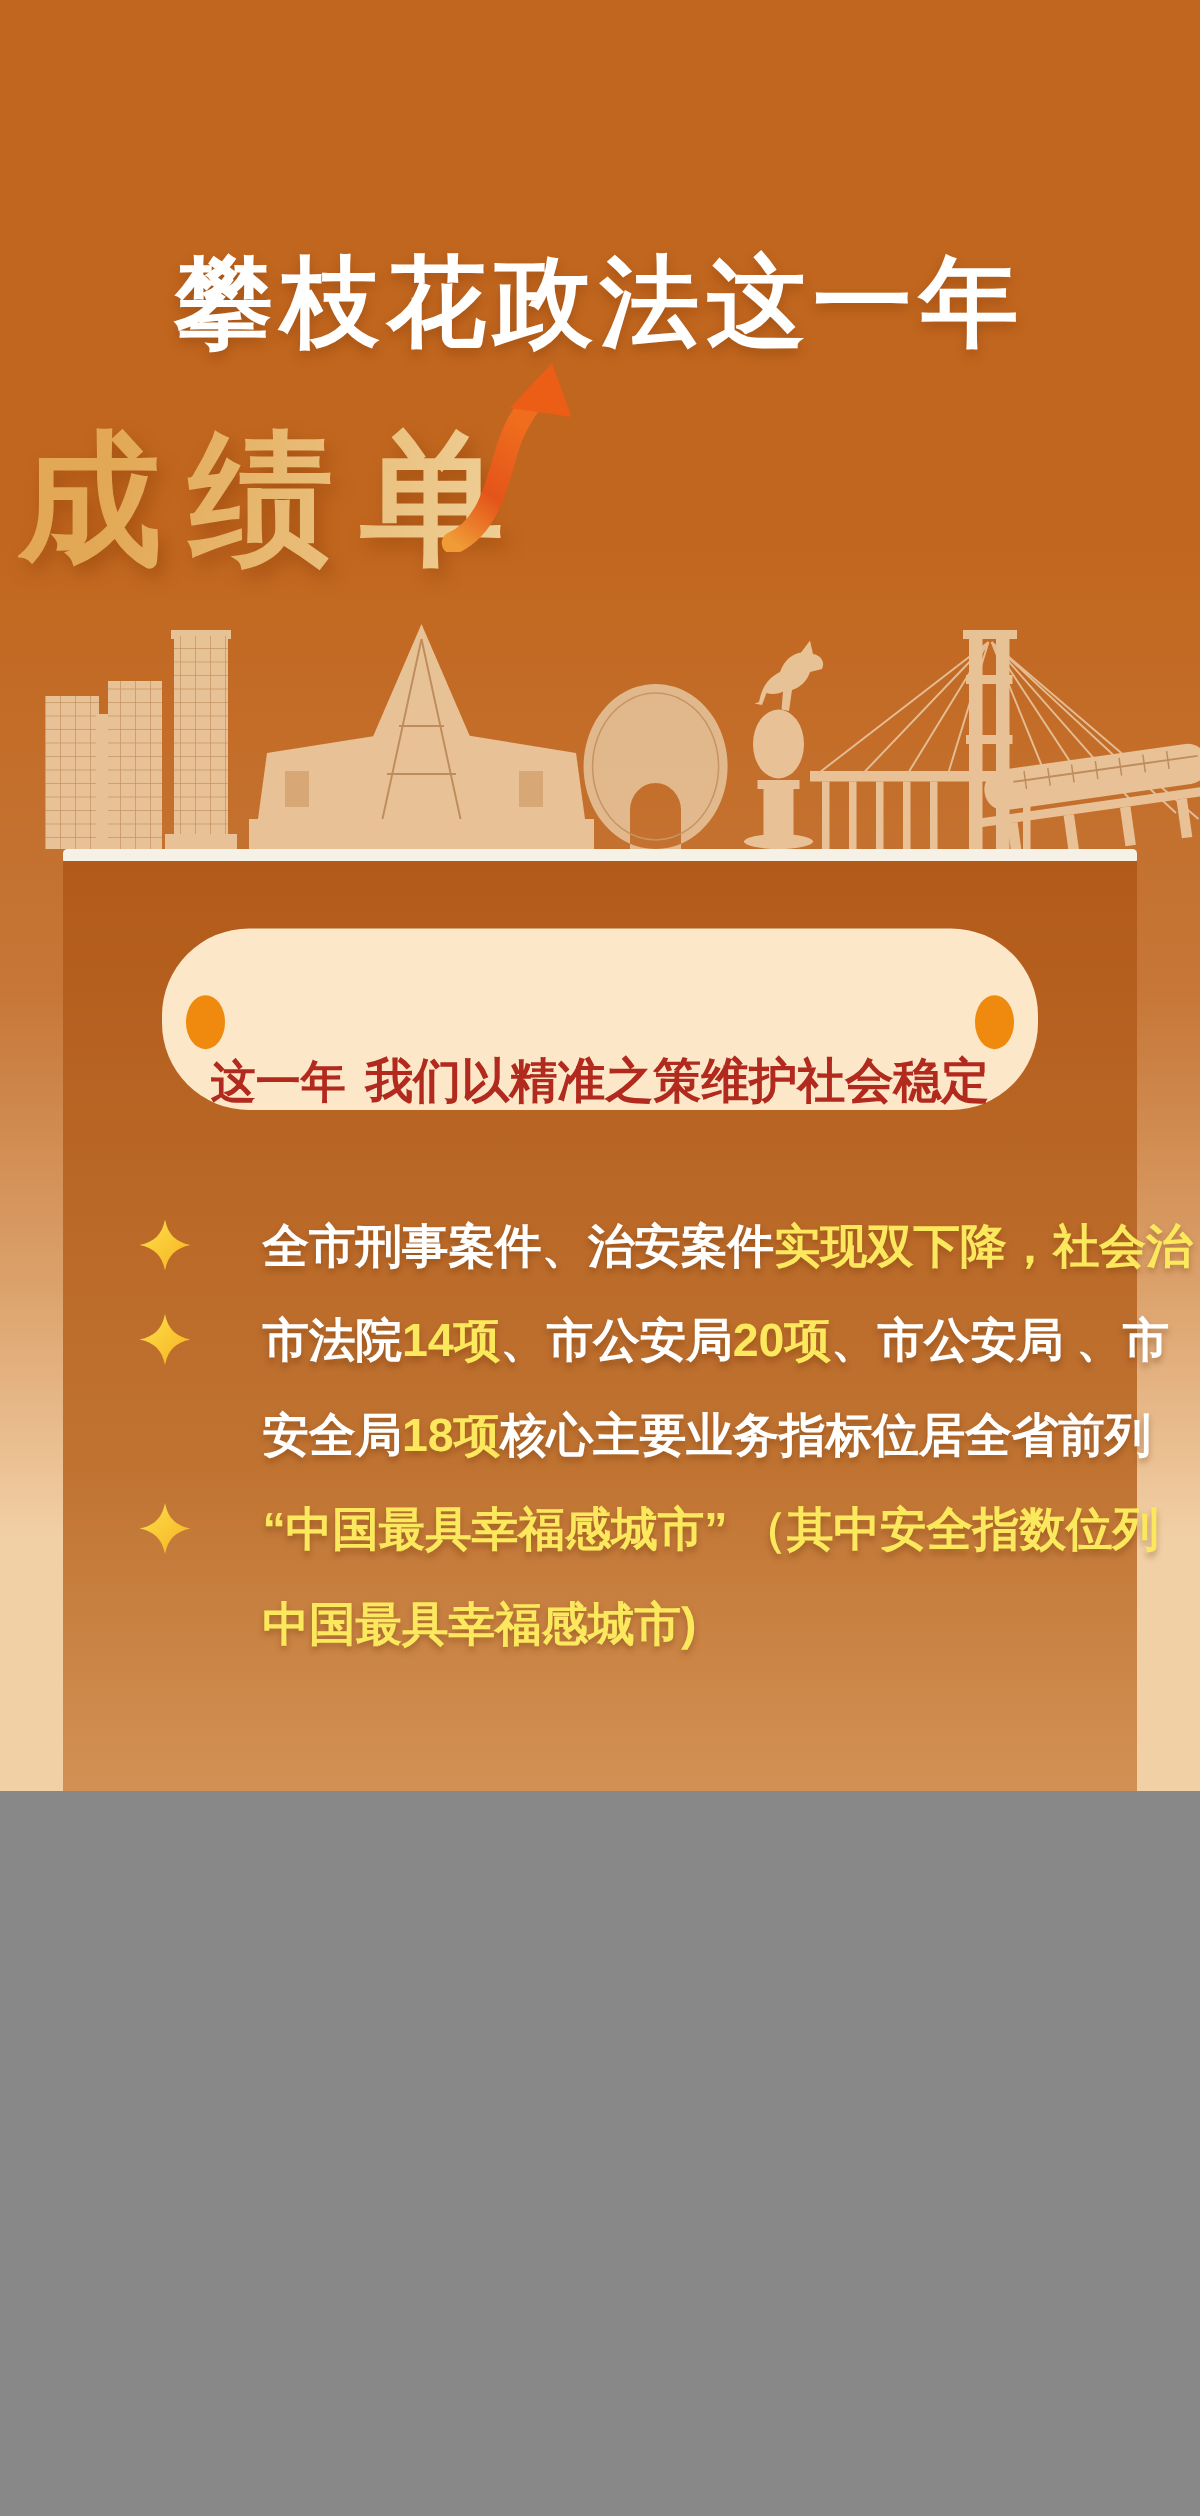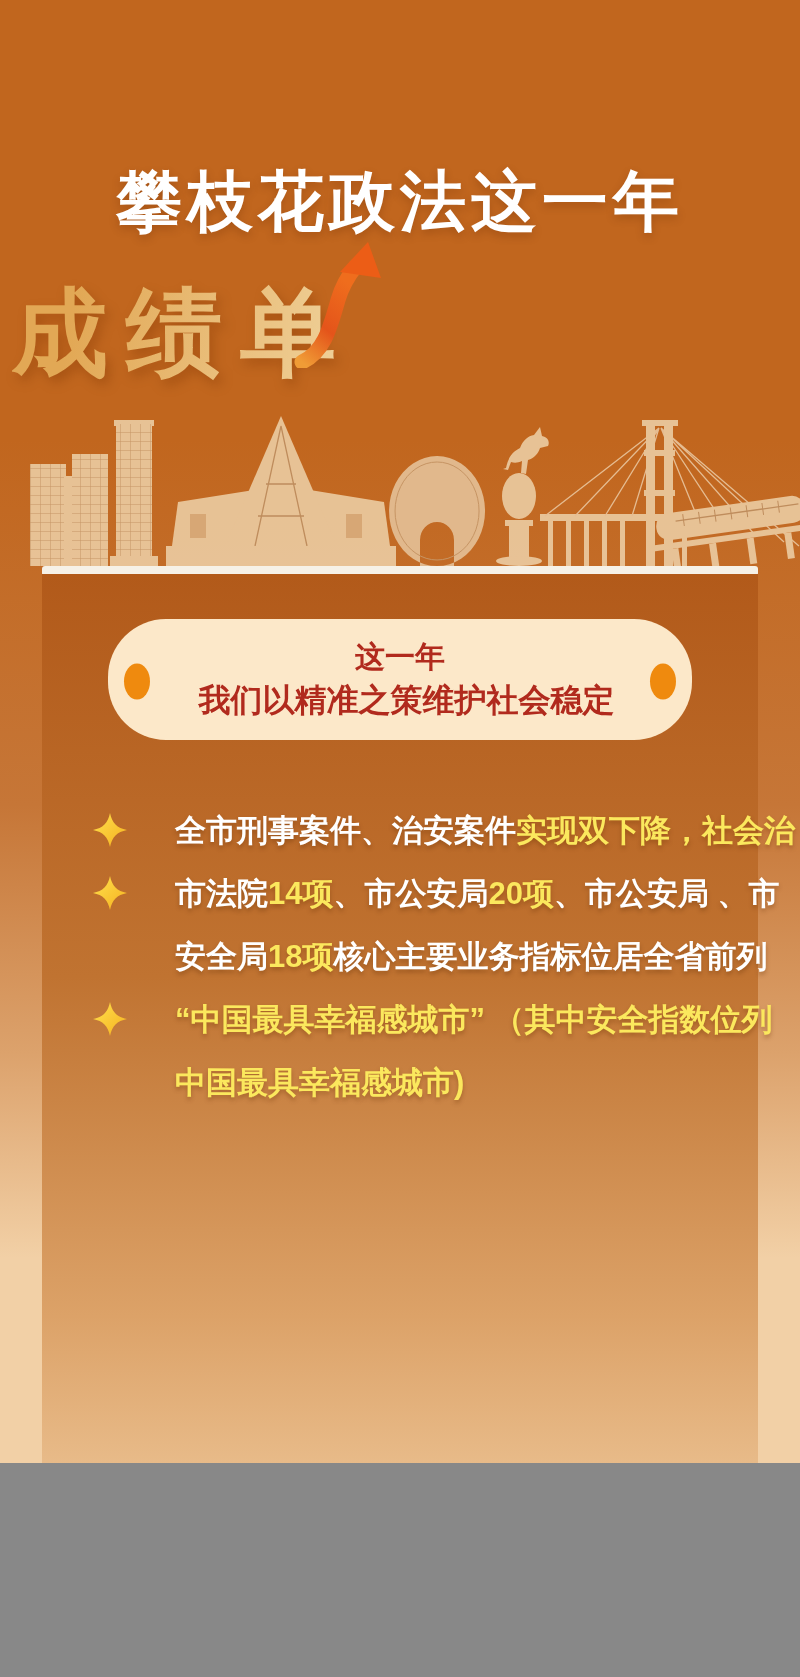--- a/index.html
+++ b/index.html
@@ -1,17 +1,17 @@
 <!DOCTYPE html>
 <html><head>
 <meta charset="utf-8">
 <style>
   html,body{margin:0;padding:0;background:#888;}
   .poster{
-    position:relative;width:800px;height:1463px;margin:0 auto;overflow:hidden;
+    position:relative;width:800px;height:1194px;margin:0 auto;overflow:hidden;
     font-family:"Liberation Sans","DejaVu Sans",sans-serif;
     background:linear-gradient(180deg,#c1661e 0%,#c1661e 30%,#c67637 55%,#dca26c 72%,#f2d0a6 86%,#f2d0a6 100%);
   }
   
   .main-title{
     position:absolute;top:162px;left:0;width:100%;text-align:center;
     font-size:66px;font-weight:900;color:#ffffff;letter-spacing:5px;line-height:78px;
     text-shadow:0 4px 8px rgba(100,40,0,.28);
   }
   .score-title{
@@ -31,21 +31,21 @@
   }
   
   .panel{
     position:absolute;left:42px;top:574px;width:716px;height:1060px;
     background:linear-gradient(180deg,#b25a1a 0%,#c07331 38%,#dca268 70%,#f2d0a5 96%);
   }
   
   .banner{
     position:absolute;left:108px;top:619px;width:584px;height:121px;
     background:#fce8c9;border-radius:58px;
-    display:flex;flex-direction:column;align-items:center;justify-content:center;
+    display:flex;flex-direction:row;align-items:flex-end;justify-content:center;
   }
   .banner-line1{font-size:30px;font-weight:bold;color:#b12a1d;line-height:36px;}
   .banner-line2{font-size:32px;font-weight:bold;color:#b12a1d;line-height:40px;margin-top:5px;margin-left:13px;}
   .banner-dot{
     position:absolute;top:50%;transform:translateY(-46%);
     width:26px;height:36px;border-radius:50%;background:#ef8a0e;
   }
   .banner-dot.left{left:16px;}  .banner-dot.right{right:16px;}
   
   .bullet-list{position:absolute;left:93px;top:799px;width:625px;}

